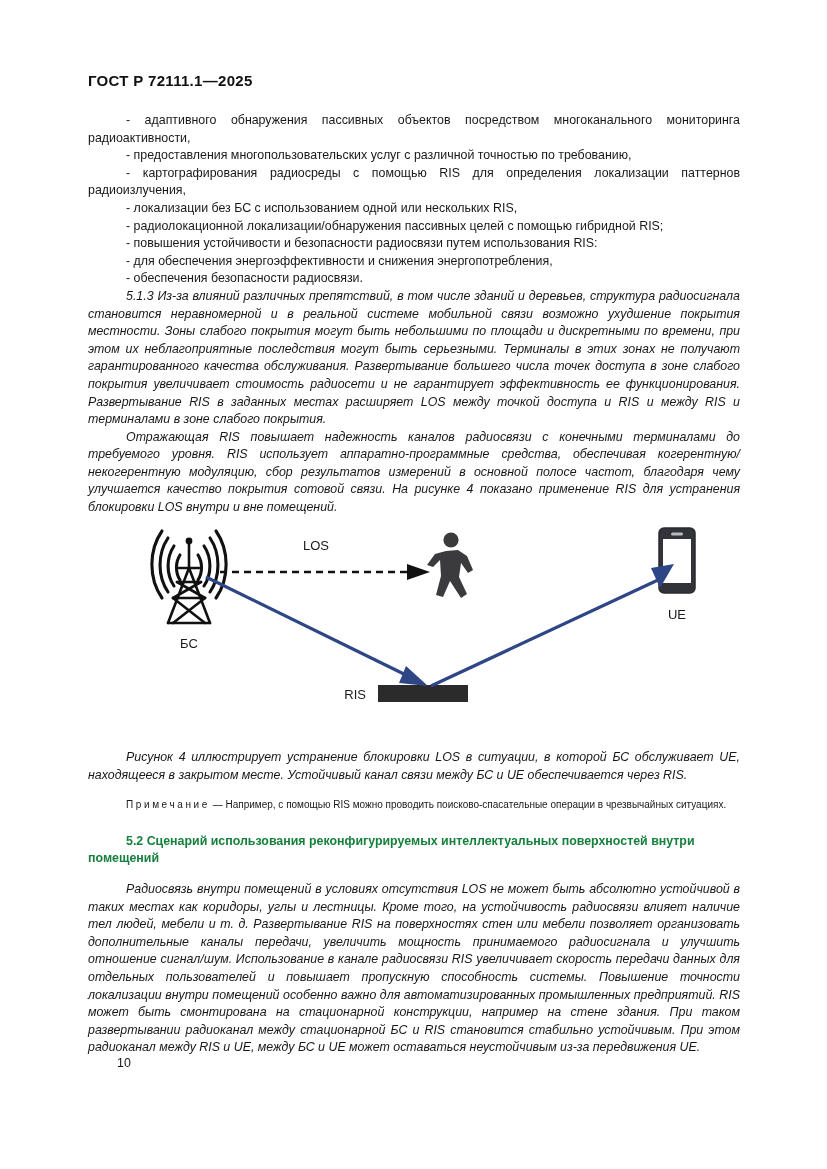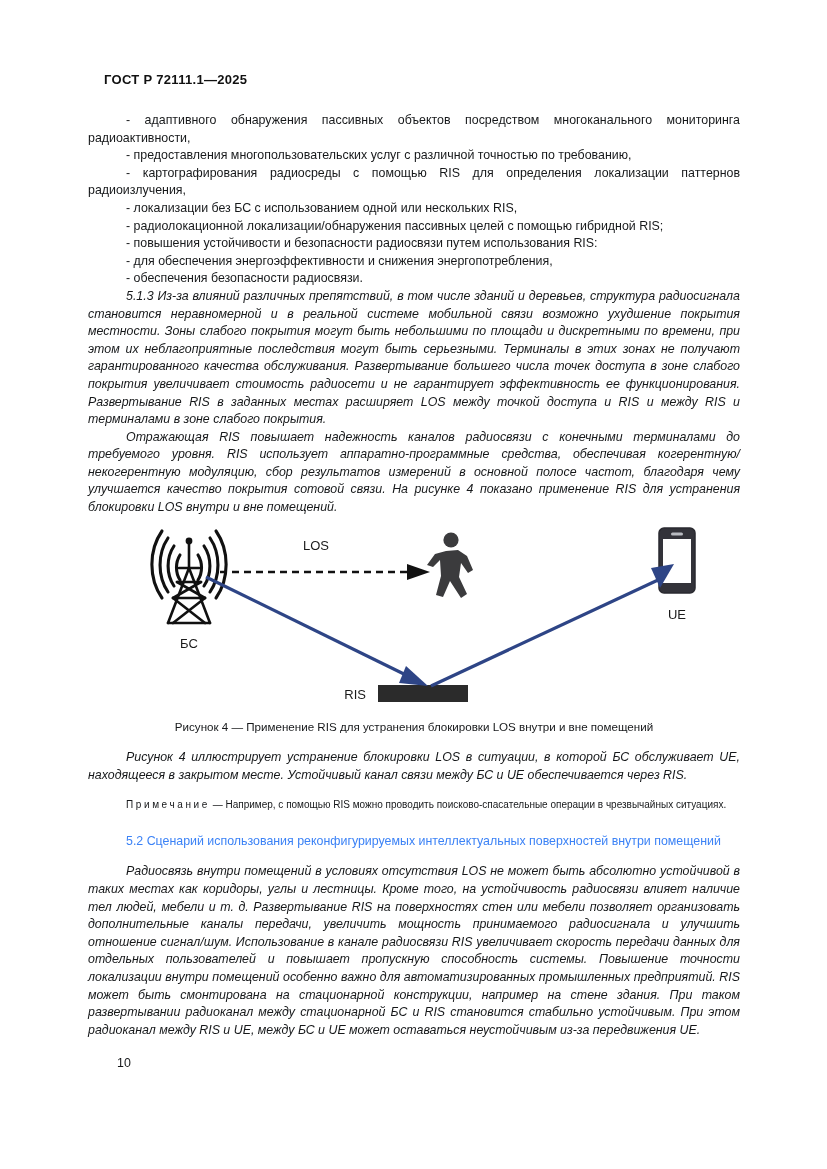--- a/index.html
+++ b/index.html
@@ -22,26 +22,25 @@
     width: 827px;
     height: 1169px;
     background: #ffffff;
   }
 
   
   .doc-header {
     position: absolute;
     left: 88px;
     top: 72px;
-    font-size: 13px;
+    font-size: 15px;
     font-weight: bold;
     letter-spacing: 0.3px;
     color: #111;
     white-space: nowrap;
-    margin-left: 16px;
   }
 
   
   .content {
     position: absolute;
     left: 88px;
     top: 112px;
     width: 652px;
   }
 
@@ -62,24 +61,24 @@
   p.dash {
     text-indent: 38px;
   }
   .gap-md { height: 13px; }
   .gap-lg { height: 19px; }
 
   h3.section-title {
     margin: 0;
     font-size: 12.4px;
     line-height: 17.6px;
-    font-weight: normal;
+    font-weight: bold;
     text-indent: 38px;
     text-align: left;
-    color: #3b82f6;
+    color: #15803d;
   }
 
   p.note {
     text-indent: 38px;
     font-size: 10px;
     line-height: 16.6px;
   }
   .note-label {
     letter-spacing: 2.6px;
   }
@@ -225,21 +224,20 @@
       <text x="101" y="128" text-anchor="middle" font-family="Liberation Sans, sans-serif" font-size="13" fill="#1a1a1a">БС</text>
 
       <text x="228" y="30" text-anchor="middle" font-family="Liberation Sans, sans-serif" font-size="13" fill="#1a1a1a">LOS</text>
 
       <text x="278" y="179" text-anchor="end" font-family="Liberation Sans, sans-serif" font-size="13" fill="#1a1a1a">RIS</text>
 
       <text x="589" y="99" text-anchor="middle" font-family="Liberation Sans, sans-serif" font-size="13" fill="#1a1a1a">UE</text>
     </svg>
   </div>
 
-  <div class="fig-caption">Рисунок 4 — Применение RIS для устранения блокировки LOS внутри и вне помещений</div>
 
   <div class="after-figure">
 
     <p class="indent">Рисунок 4 иллюстрирует устранение блокировки LOS в ситуации, в которой БС обслуживает UE, находящееся в закрытом месте. Устойчивый канал связи между БС и UE обеспечивается через RIS.</p>
 
     <div class="gap-md"></div>
 
     <p class="note"><span class="note-label">Примечание</span><span> — Например, с помощью RIS можно проводить поисково-спасательные операции в чрезвычайных ситуациях.</span></p>
 
     <div class="gap-lg"></div>

